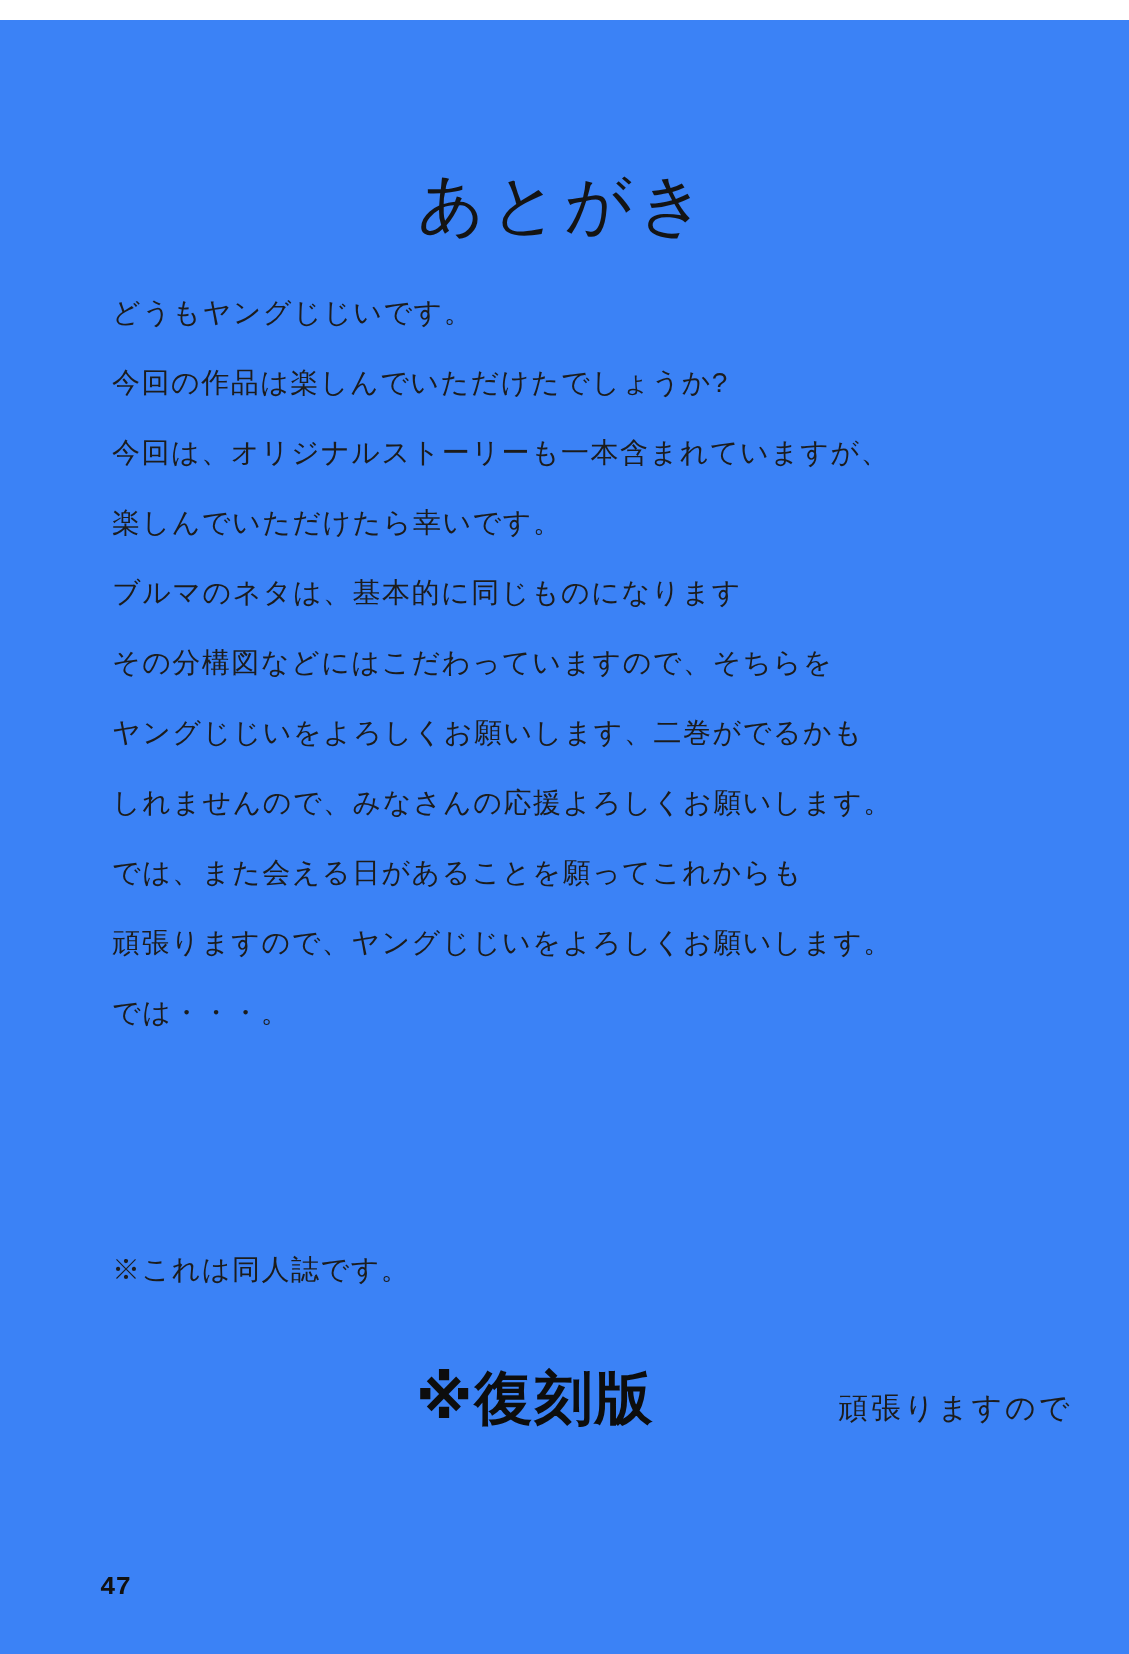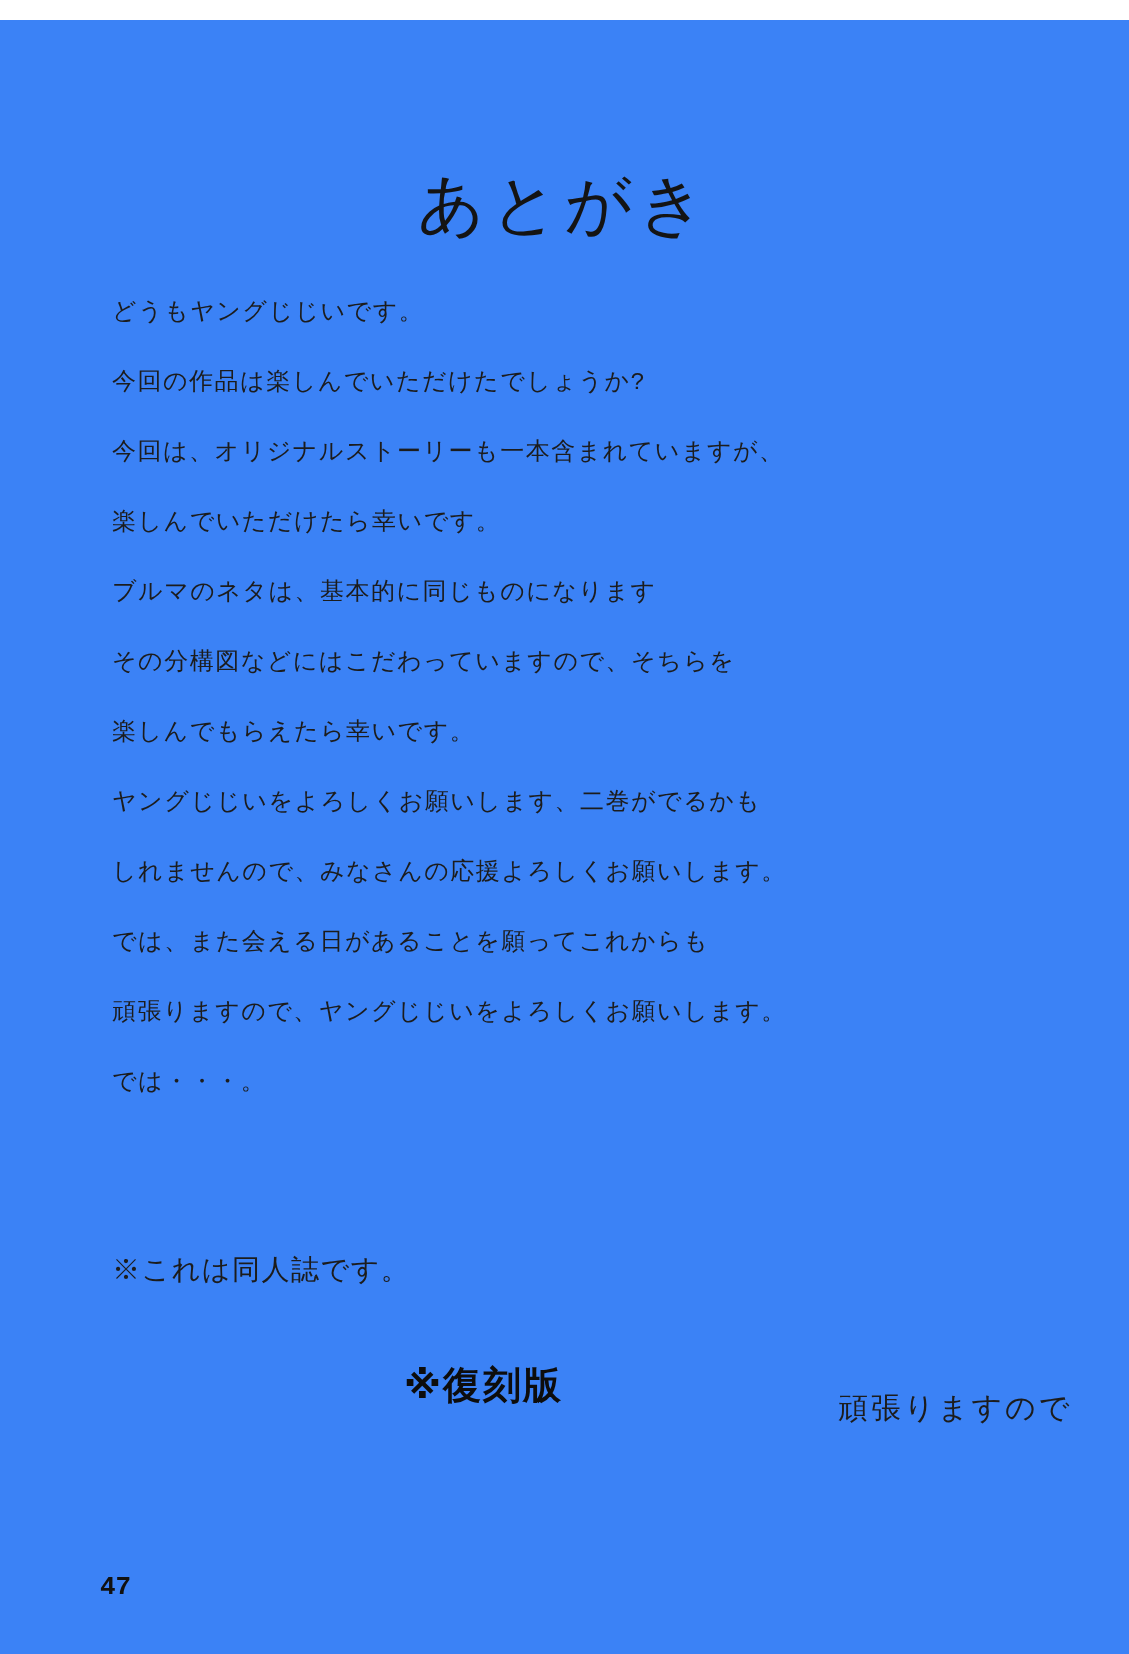--- a/index.html
+++ b/index.html
@@ -31,46 +31,46 @@
     color: #141414;
     font-family: "DejaVu Serif", serif;
   }
   .body-block {
     position: absolute;
     top: 258px;
     left: 112px;
     width: 920px;
   }
   .body-line {
-    font-size: 24px;
+    font-size: 28px;
     line-height: 70px;
     letter-spacing: 1.5px;
     color: #1c1c1c;
     white-space: pre;
-    font-family: Liberation Mono, monospace;
+    font-family: Liberation Sans, sans-serif;
   }
   .note-block {
     position: absolute;
     top: 1222px;
     left: 112px;
     width: 920px;
   }
   .note-line {
     font-size: 28px;
     line-height: 56px;
     letter-spacing: 1.5px;
     color: #1c1c1c;
     white-space: pre;
     font-family: Liberation Serif, serif;
   }
   .stamp {
     position: absolute;
     top: 1340px;
-    left: 404px;
-    font-size: 38px;
+    left: 416px;
+    font-size: 58px;
     font-weight: 700;
     letter-spacing: 2px;
     color: #0d0d0d;
     font-family: "DejaVu Sans", sans-serif;
   }
   .signature {
     position: absolute;
     top: 1368px;
     left: 838px;
     font-size: 30px;
@@ -95,21 +95,20 @@
 
   <div class="afterword-title">あとがき</div>
 
   <div class="body-block">
     <div class="body-line">どうもヤングじじいです。</div>
     <div class="body-line">今回の作品は楽しんでいただけたでしょうか?</div>
     <div class="body-line">今回は、オリジナルストーリーも一本含まれていますが、</div>
     <div class="body-line">楽しんでいただけたら幸いです。</div>
     <div class="body-line">ブルマのネタは、基本的に同じものになります</div>
     <div class="body-line">その分構図などにはこだわっていますので、そちらを</div>
-    <div class="body-line">楽しんでもらえたら幸いです。</div>
     <div class="body-line">ヤングじじいをよろしくお願いします、二巻がでるかも</div>
     <div class="body-line">しれませんので、みなさんの応援よろしくお願いします。</div>
     <div class="body-line">では、また会える日があることを願ってこれからも</div>
     <div class="body-line">頑張りますので、ヤングじじいをよろしくお願いします。</div>
     <div class="body-line">では・・・。</div>
   </div>
 
   <div class="note-block">
     <div class="note-line">※これは同人誌です。</div>
   </div>

